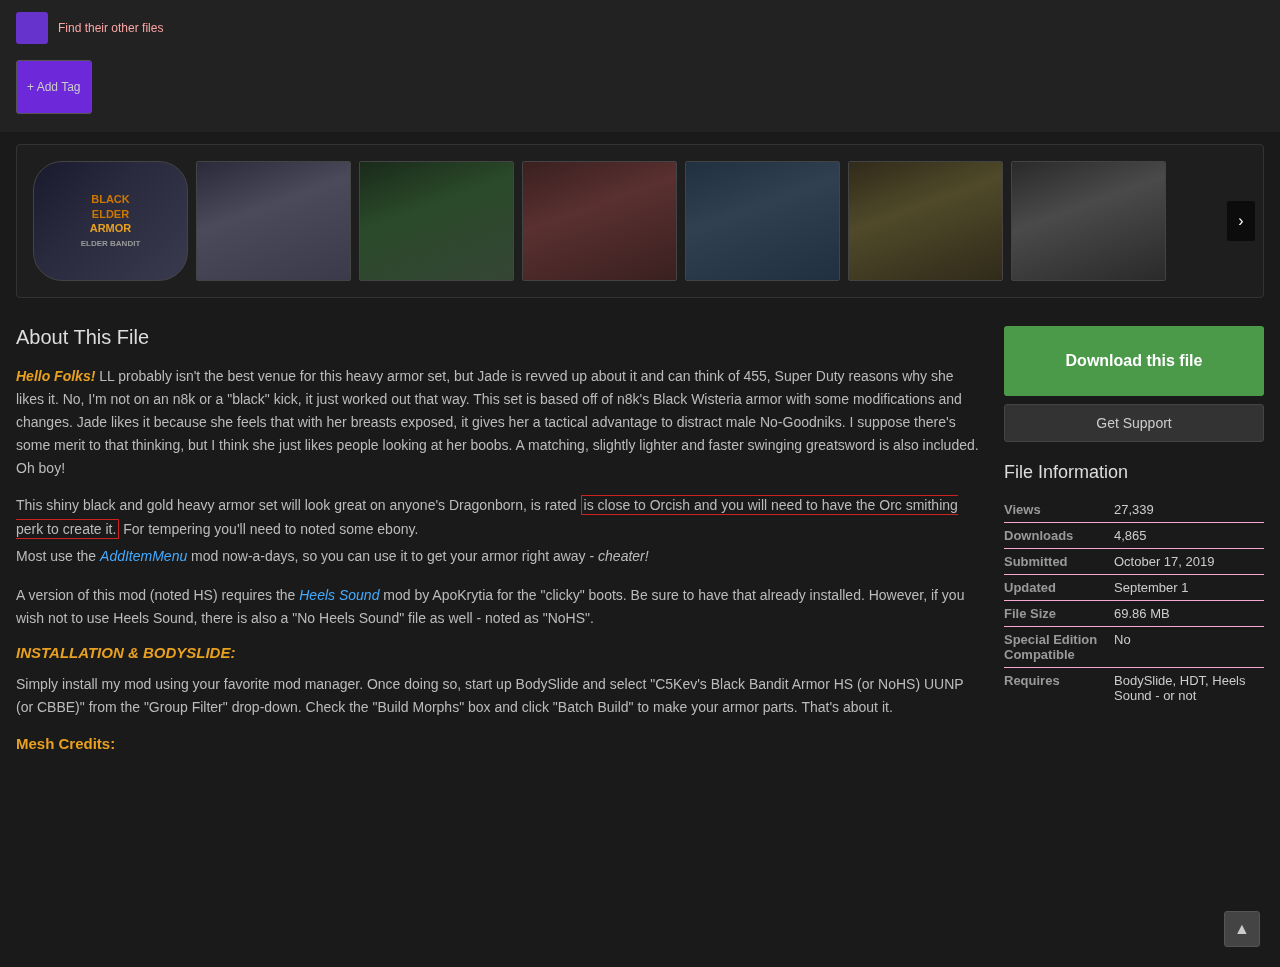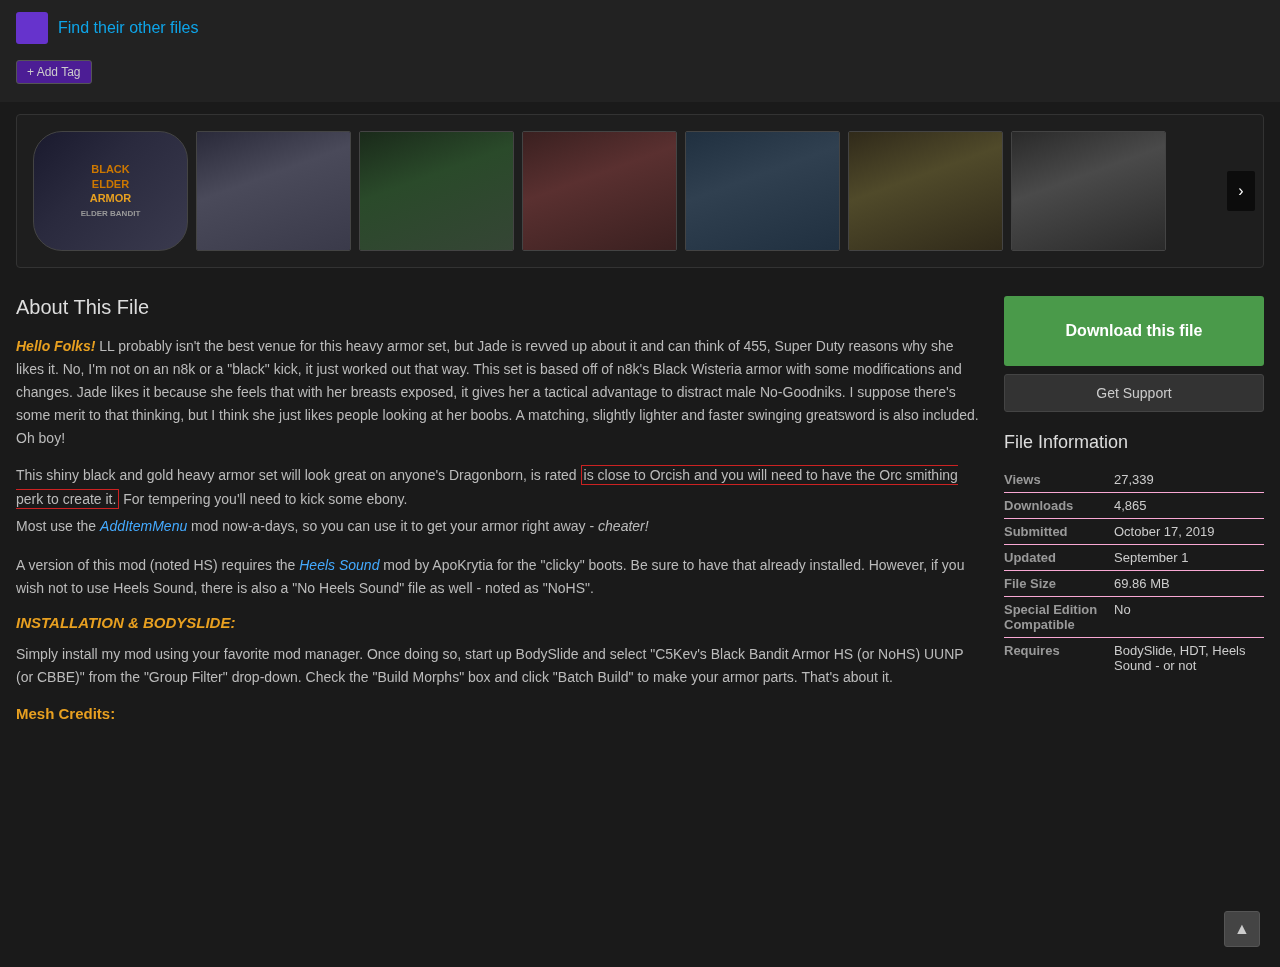--- a/index.html
+++ b/index.html
@@ -27,29 +27,29 @@
       border-bottom: 1px solid #333;
     }
     .top-bar-avatar {
       width: 32px;
       height: 32px;
       background: #6633cc;
       border-radius: 3px;
       flex-shrink: 0;
     }
     .top-bar-link {
-      color: #0ea5e9;
+      color: #fca5a5;
       text-decoration: none;
-      font-size: 16px;
+      font-size: 12px;
     }
     .add-tag-btn {
-      background: #4c1d95;
+      background: #6d28d9;
       border: 1px solid #555;
       color: #ccc;
-      padding: 4px 10px;
+      padding: 19px 10px;
       font-size: 12px;
       cursor: pointer;
       border-radius: 3px;
       margin-top: 6px;
       display: inline-block;
     }
     .top-section {
       padding: 8px 16px 12px 16px;
       background: #222;
     }
@@ -321,21 +321,21 @@
     <div class="content-left">
       <h2 class="about-title">About This File</h2>
 
       <p class="text-block-para">
         <span class="hello-folks">Hello Folks!</span>
         <span>   LL probably isn't the best venue for this heavy armor set, but Jade is revved up about it and can think of 455, Super Duty reasons why she likes it. No, I'm not on an n8k or a "black" kick, it just worked out that way. This set is based off of n8k's Black Wisteria armor with some modifications and changes.  Jade likes it because she feels that with her breasts exposed, it gives her a tactical advantage to distract male No-Goodniks. I suppose there's some merit to that thinking, but I think she just likes people looking at her boobs. A matching, slightly lighter and faster swinging greatsword is also included. Oh boy!</span>
       </p>
 
       <div class="para-with-border">
         <p class="text-block-para" style="margin-bottom:4px;">
-          <span>This shiny black and gold heavy armor set will look great on anyone's Dragonborn, is rated </span><span class="inline-highlight">is close to Orcish and you will need to have the Orc smithing perk to create it.</span><span> For tempering you'll need to kick some ebony.</span>
+          <span>This shiny black and gold heavy armor set will look great on anyone's Dragonborn, is rated </span><span class="inline-highlight">is close to Orcish and you will need to have the Orc smithing perk to create it.</span><span> For tempering you'll need to noted some ebony.</span>
         </p>
         <p class="text-block-para">
           <span>Most use the </span><a class="link-orange" href="#">AddItemMenu</a><span> mod now-a-days, so you can use it to get your armor right away - </span><span class="cheater-italic">cheater!</span>
         </p>
       </div>
 
       <p class="text-block-para">
         <span>A version of this mod (noted HS) requires the </span><a class="link-orange" href="#">Heels Sound</a><span> mod by ApoKrytia for the "clicky" boots. Be sure to have that already installed. However, if you wish not to use Heels Sound, there is also a "No Heels Sound" file as well - noted as "NoHS".</span>
       </p>
 

